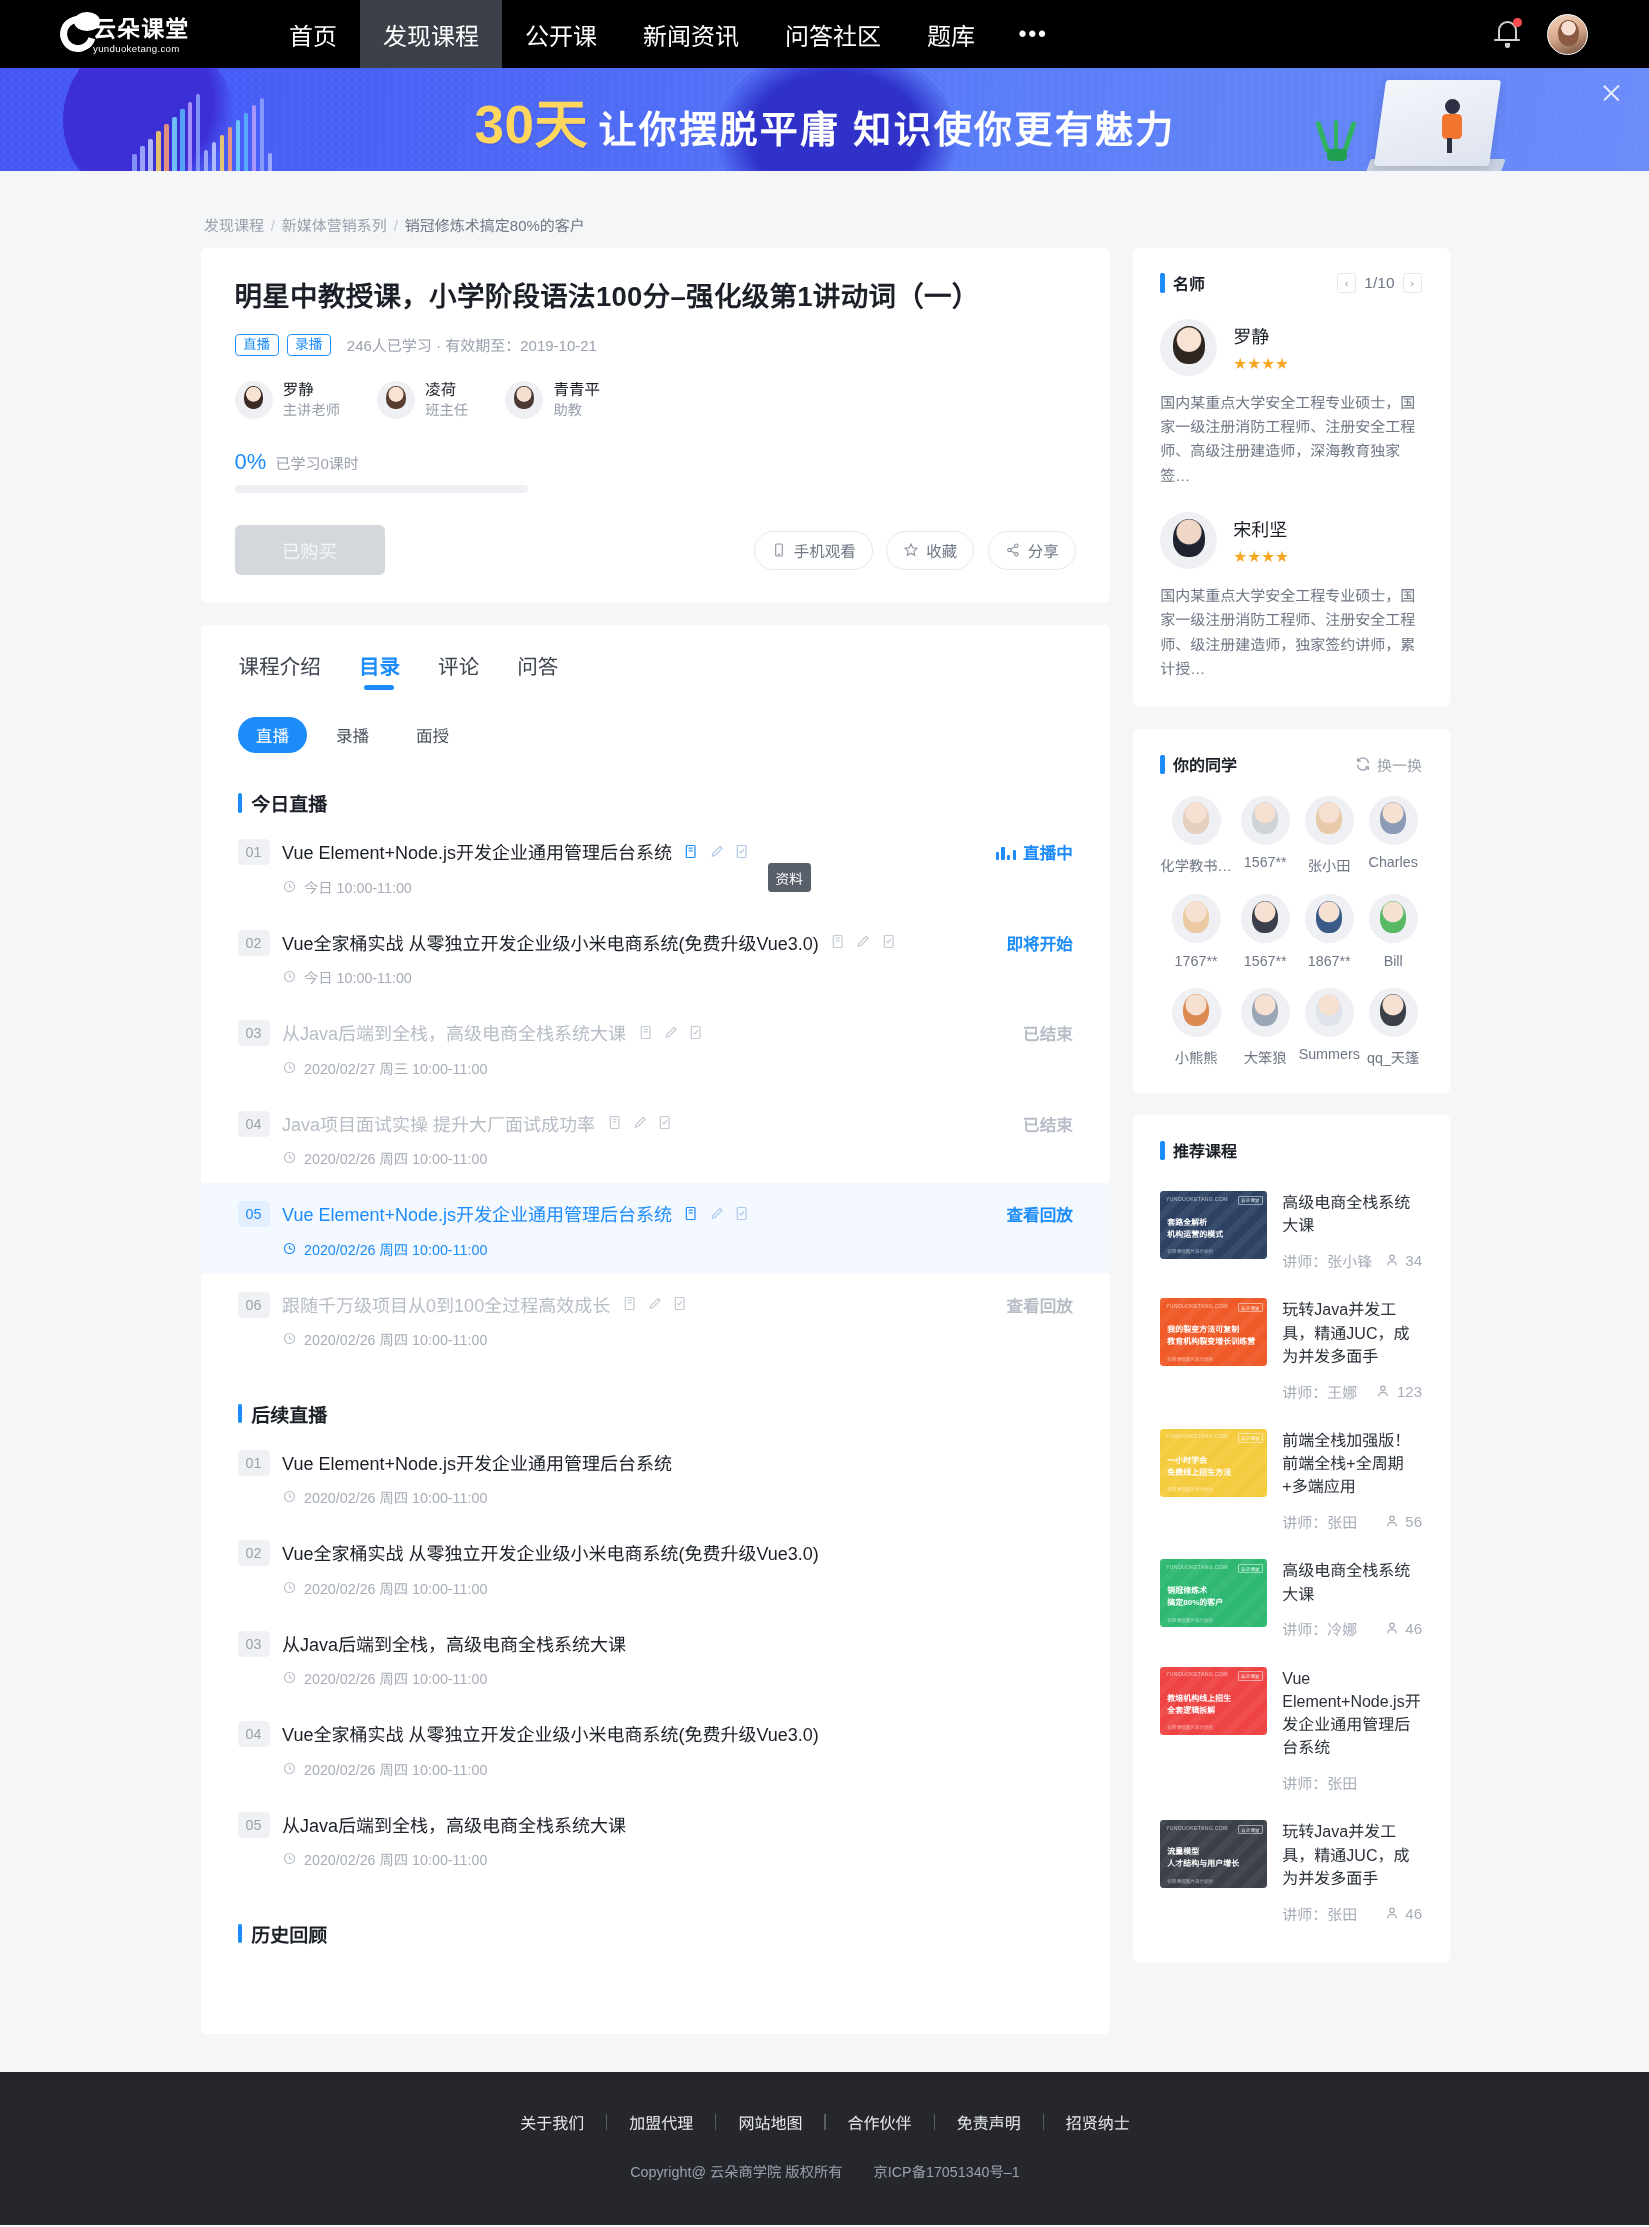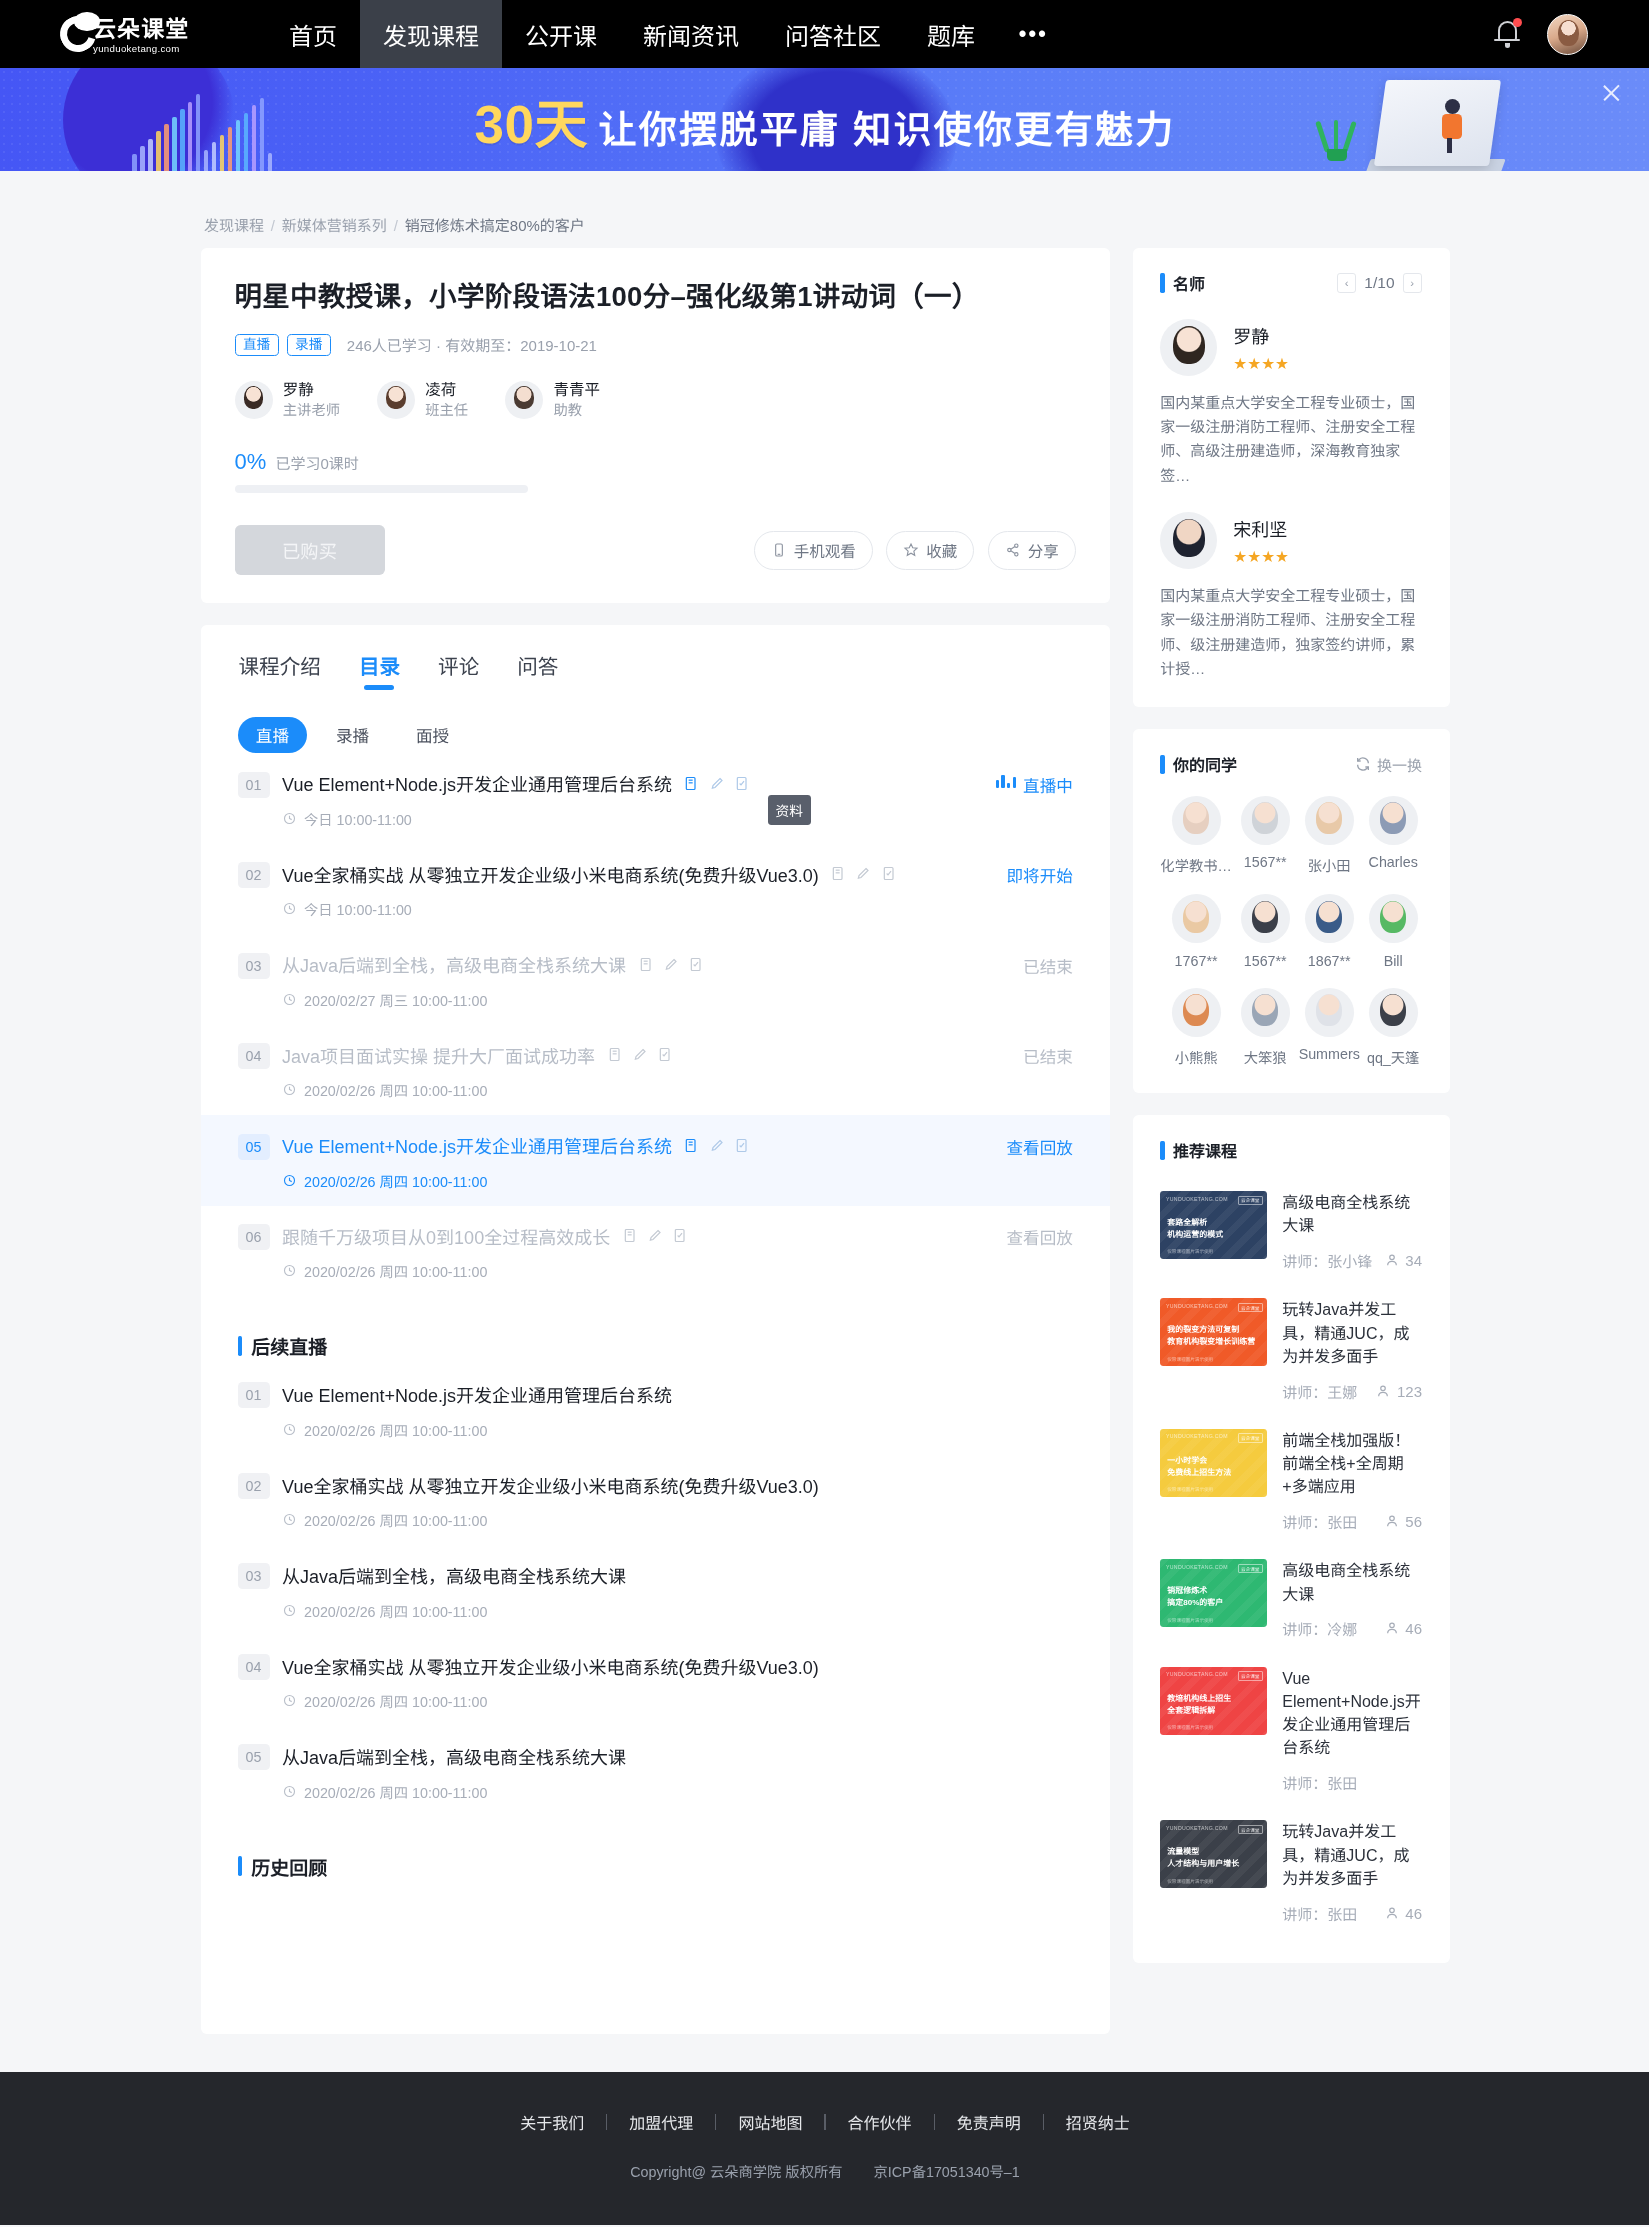--- a/index.html
+++ b/index.html
@@ -267,21 +267,21 @@
   .lsn-title-row { display:flex; align-items:center; gap: 8px; flex-wrap: nowrap; }
   .lsn-title { font-size: 18px; color:#1b1f27; white-space: nowrap; }
   .lesson.dim .lsn-title { color:#b7bdc7; }
   .lesson.highlight .lsn-title { color:#1b8cfa; }
   .lsn-icons { display:flex; align-items:center; gap: 9.2px; margin-left: 3.4px; }
   .lsn-ic { width: 16px; height: 17px; flex:none; cursor:pointer; }
   .lsn-time { display:flex; align-items:center; gap: 6.9px; margin-top: 11.5px; }
   .lsn-time span { font-size: 14.3px; color:#a7adb8; }
   .lesson.highlight .lsn-time span { color:#1b8cfa; }
   .clock { width: 15px; height: 15px; flex:none; }
-  .lsn-status { font-size: 16.6px; flex:none; margin-left: 13.7px; padding-top: 2.3px; display:flex; align-items:flex-start; gap:6.9px;}
+  .lsn-status { font-size: 16.6px; flex:none; margin-left: 13.7px; padding-top: 2.3px; display:flex; align-items:center; gap:6.9px;font-weight:bold;}
   .st-live { color:#1b8cfa; }
   .st-soon { color:#1b8cfa; }
   .st-done { color:#b7bdc7; }
   .st-replay { color:#1b8cfa; cursor:pointer; }
   .st-replay.dimmed { color:#b7bdc7; }
   .eqbars { display:flex; align-items:flex-end; gap:2.3px; height: 15px; }
   .eqbars i { width:3.4px; background:#1b8cfa; border-radius:1.1px; }
 
   .tooltip {
     position:absolute; left: 567px; top: 42px;
@@ -523,20 +523,24 @@
             <div class="tab active">目录</div>
             <div class="tab">评论</div>
             <div class="tab">问答</div>
           </div>
         <div class="subtabs" id="subtabs">
             <div class="subtab active">直播</div>
             <div class="subtab">录播</div>
             <div class="subtab">面授</div>
           </div>
         <div id="sections">
+            <div class="sec-head">
+              <div class="sec-bar"></div>
+              <div class="sec-title">今日直播</div>
+            </div>
             <div class="lesson">
               <div class="lsn-num">01</div>
               <div class="lsn-body">
                 <div class="lsn-title-row">
                   <div class="lsn-title">Vue Element+Node.js开发企业通用管理后台系统</div>
                   <span class="lsn-icons">
                     <svg class="lsn-ic" viewBox="0 0 24 24" fill="none" stroke="#1b8cfa" stroke-width="1.8">
                       <rect x="5" y="3" width="13" height="18" rx="1.5"></rect>
                       <line x1="8.5" y1="7" x2="14.5" y2="7"></line>
                       <line x1="8.5" y1="11" x2="14.5" y2="11"></line>

